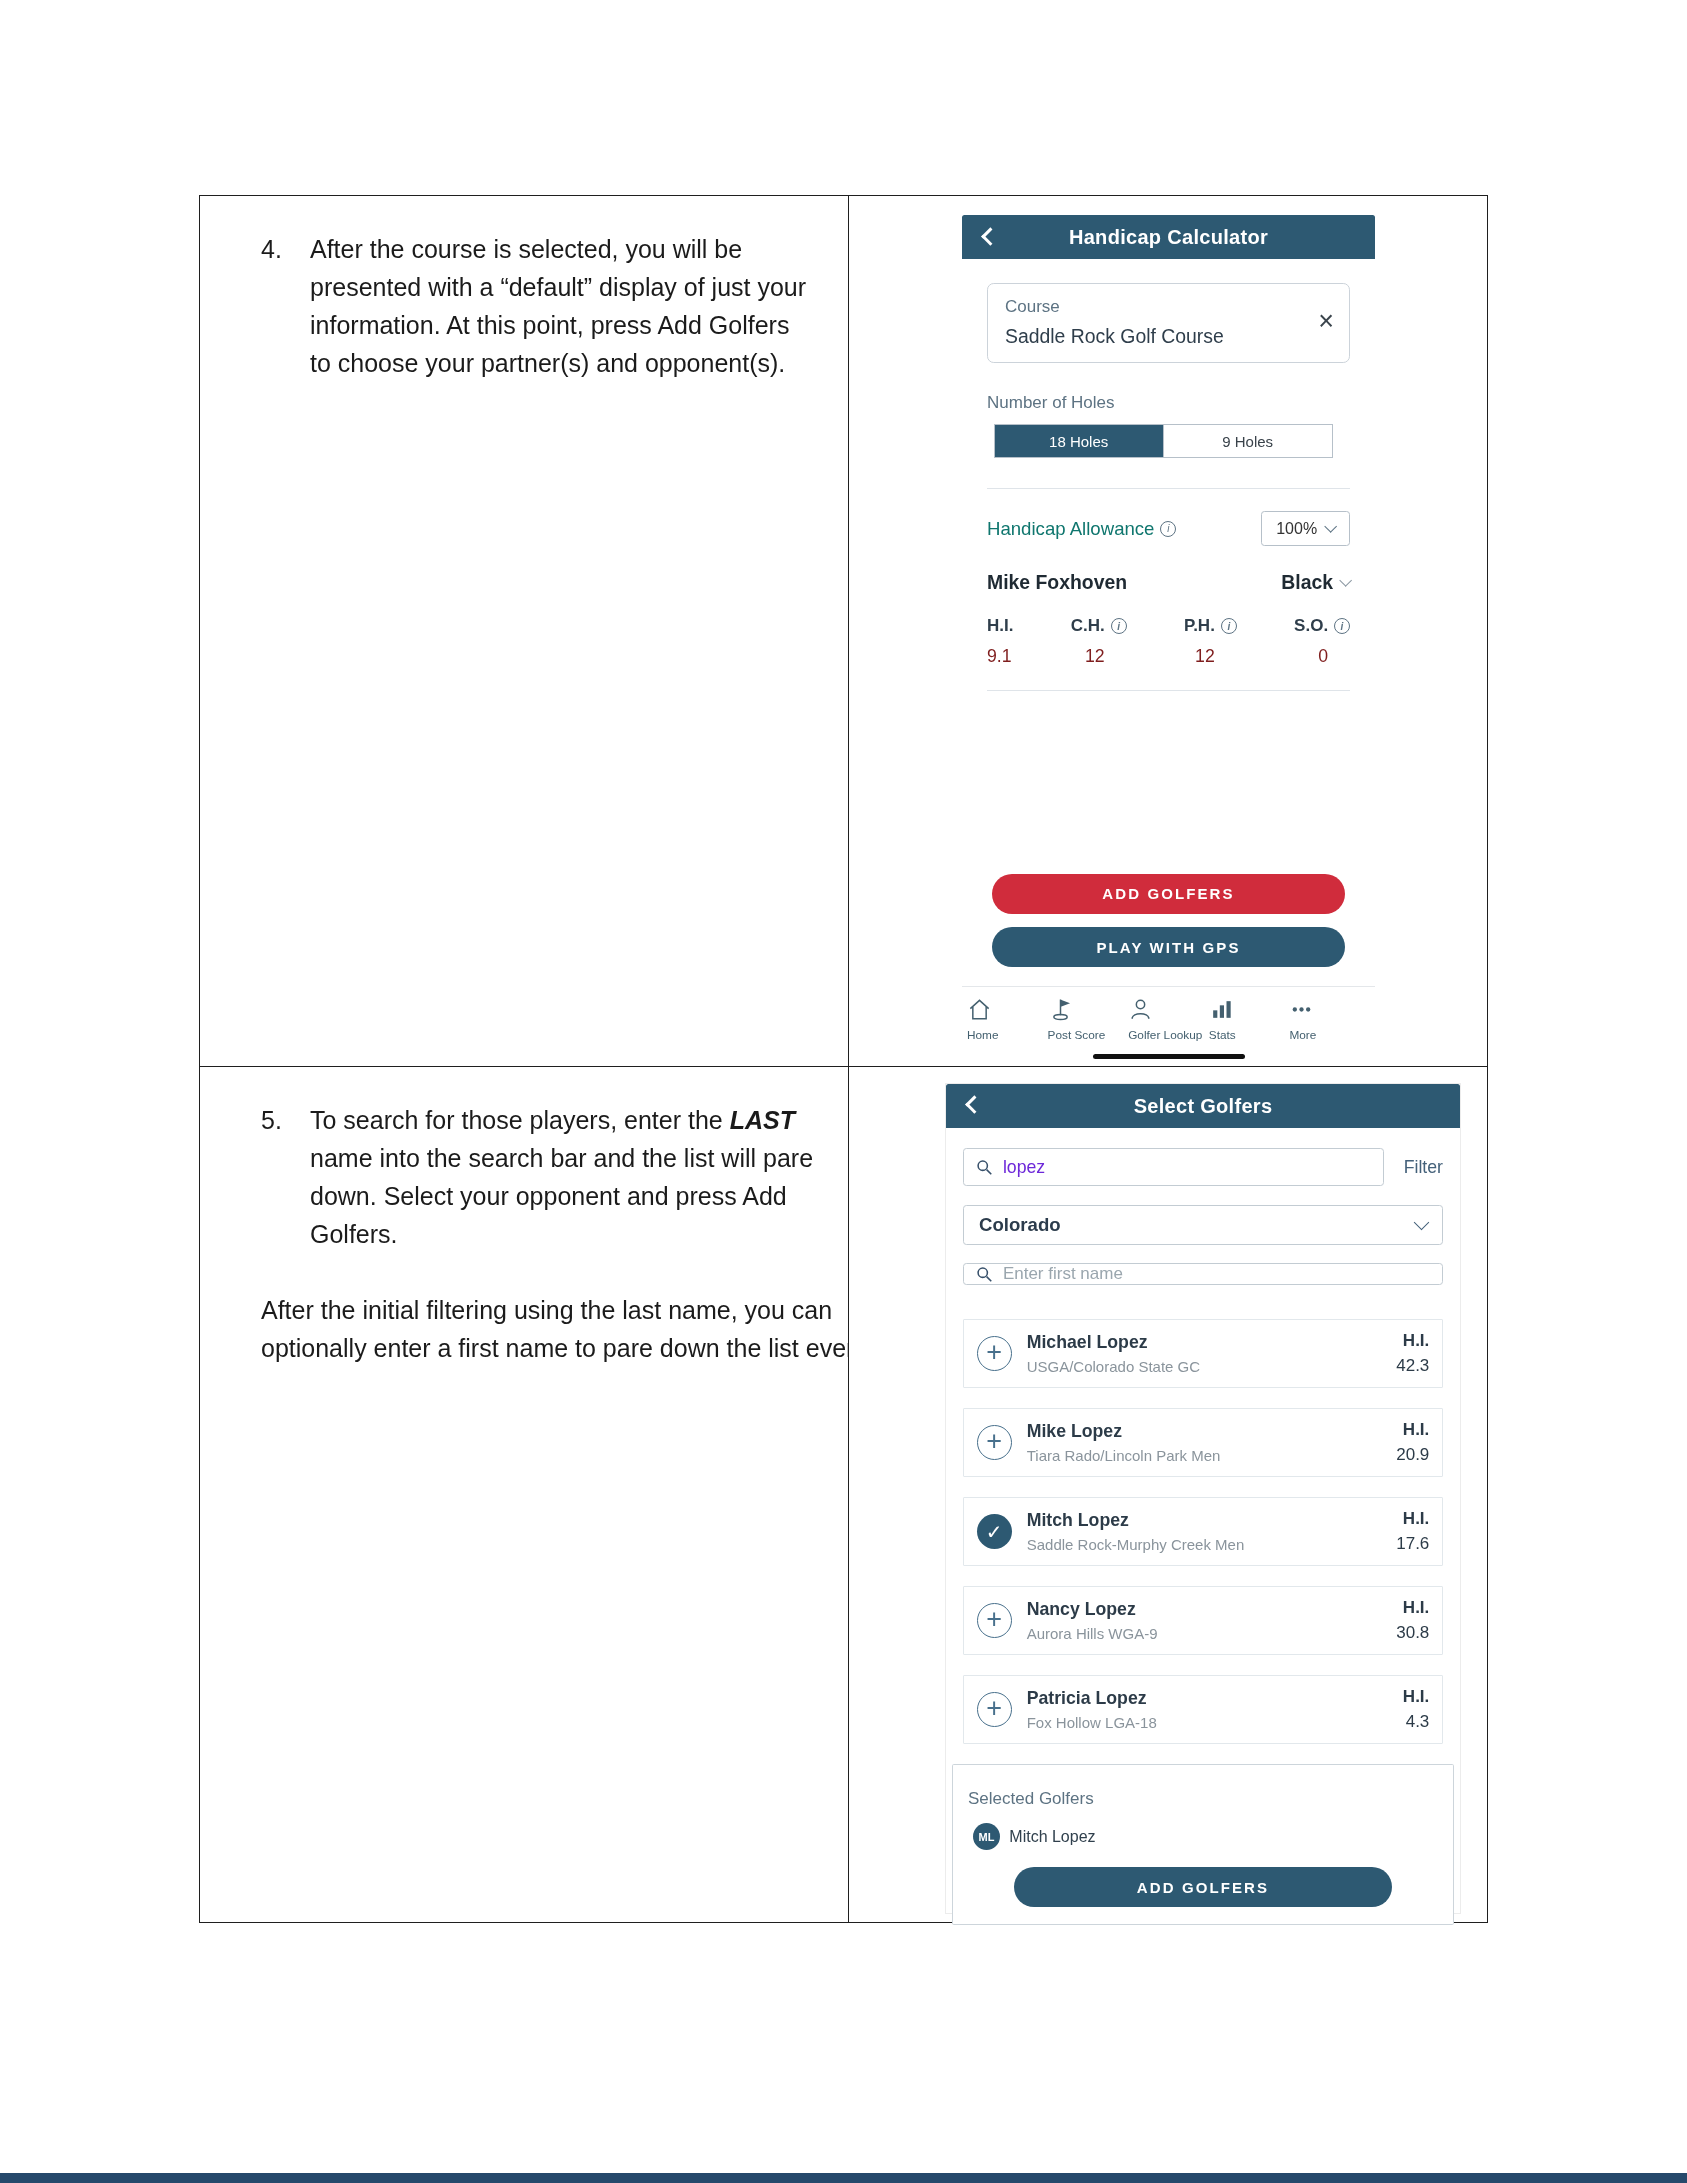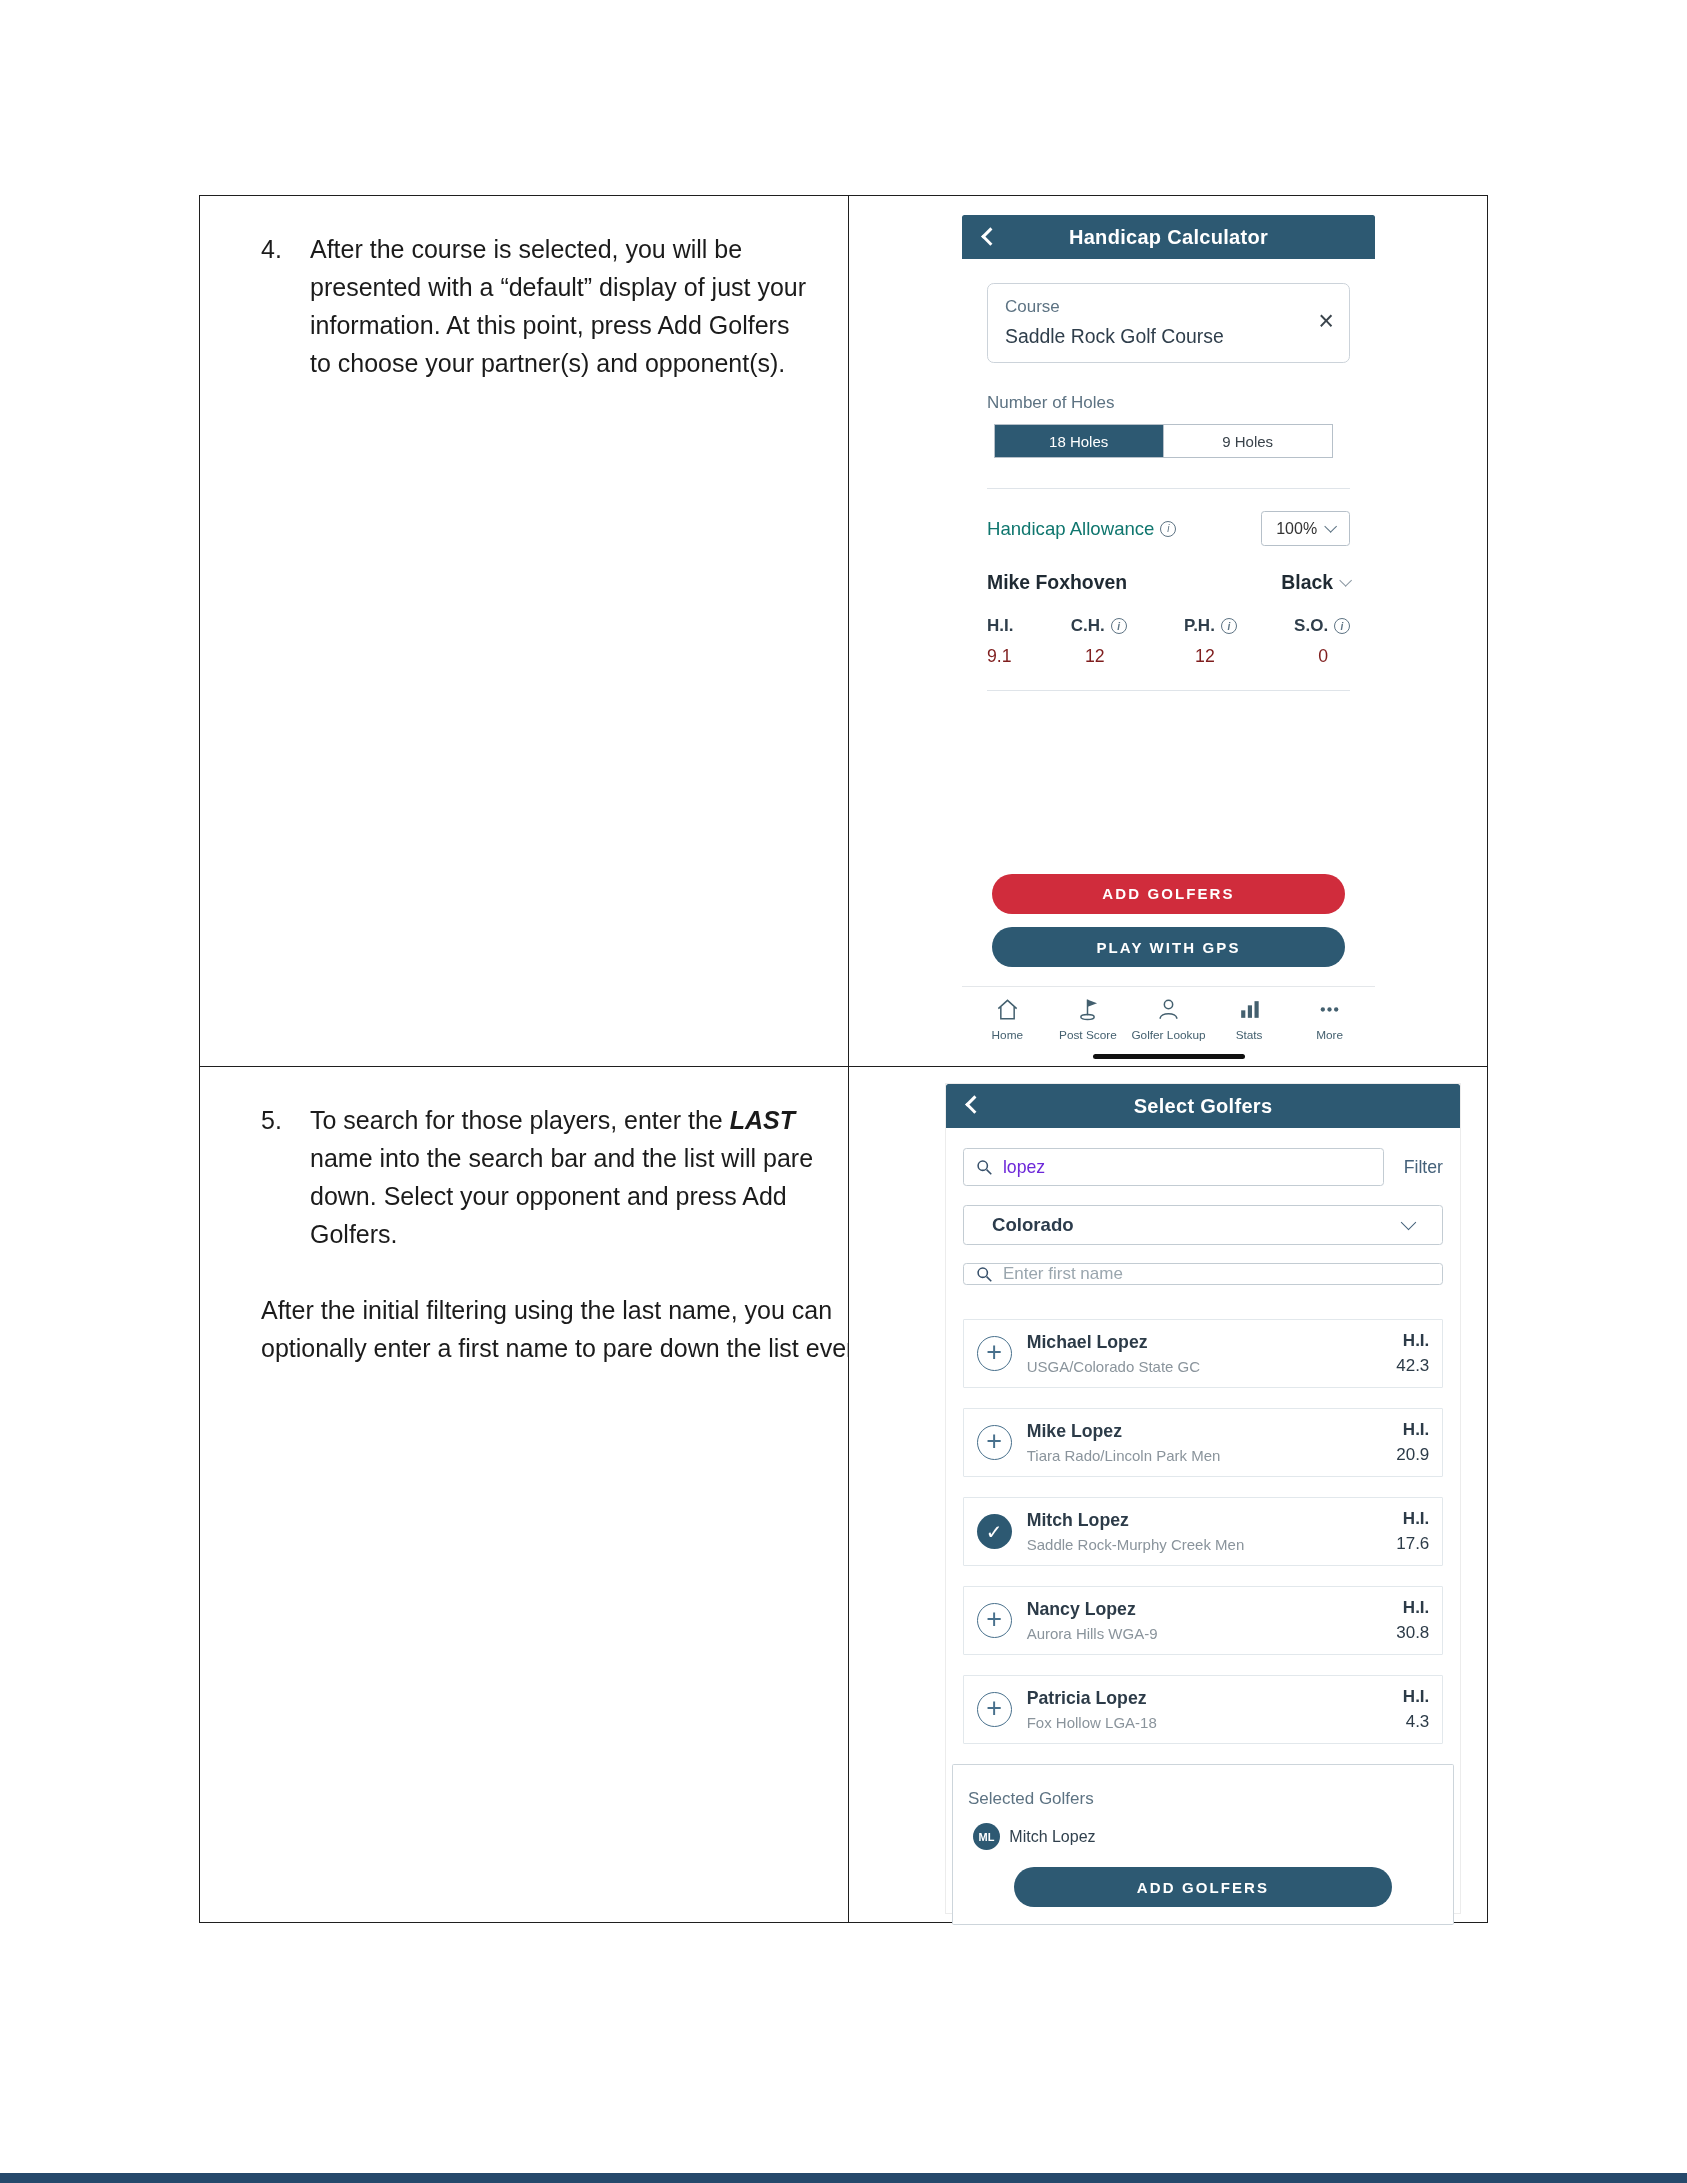--- a/index.html
+++ b/index.html
@@ -86,38 +86,38 @@
   .stats-row { margin-top:22px; display:flex; justify-content:space-between; padding-bottom:23.6px; border-bottom:0.8px solid #dfe4e9; }
   .stat-col { display:flex; flex-direction:column; }
   .stat-col .stat-label { font-size:17px; font-weight:bold; color:#2f3e4b; display:flex; align-items:center; }
   .stat-col.right { align-items:flex-end; text-align:right; }
   .stat-value { margin-top:9.3px; font-size:17.7px; color:#7f1d1d; }
   .stat-col.right .stat-value { padding-right:22px; }
   .p1-spacer { flex:1; }
   .btn-red { background:#d02c3c; width:353px; margin:0 auto; }
   .btn-navy { background:#2d5972; width:353px; margin:13.5px auto 18.6px; }
   .bottom-nav { border-top:0.8px solid #e4e7ea; display:flex; padding:10px 5px 3.4px; flex-shrink:0; }
-  .nav-item { flex:1; display:flex; flex-direction:column; align-items:center; gap:5.9px; color:#44606f; }
+  .nav-item { flex:1; display:flex; flex-direction:column; align-items:flex-start; gap:5.9px; color:#44606f; }
   .nav-label { font-size:11.8px; color:#44606f; white-space:nowrap; }
   .home-indicator { width:152px; height:5.9px; background:#101010; border-radius:3.4px; margin:8.4px auto 5px; flex-shrink:0; }
 
   
   .phone2 { position:absolute; left:96px; top:16px; width:516px; height:831px; border:0.8px solid #ececec; }
   .p2-body { flex:1; display:flex; flex-direction:column; padding:0 17px; }
   .search-row { margin-top:20px; display:flex; align-items:center; }
   .search-box {
     flex:1; height:38px; border:0.8px solid #c3ccd3; border-radius:3.4px;
     display:flex; align-items:center; padding:0 11px; gap:9.3px; background:#fff;
   }
   .search-text { font-size:17.7px; color:#6d28d9; }
   .placeholder-text { font-size:17px; color:#9aa6ae; }
   .filter-label { margin-left:20px; font-size:17.7px; color:#44617a; }
   .state-select {
     margin-top:18.6px; height:40px; border:0.8px solid #c3ccd3; border-radius:3.4px;
-    display:flex; align-items:center; justify-content:space-between; padding:0 28px;
+    display:flex; align-items:center; justify-content:space-between; padding:0 15px;
   }
   .state-value { font-size:18.6px; font-weight:bold; color:#2c3c4c; }
   .state-select .chev-down { color:#44617a; width:11px; height:11px; }
   .firstname-box { margin-top:18.6px; }
   .golfer-list { margin-top:34px; }
   .golfer-card {
     border:0.8px solid #e2e8ec; border-radius:1px; display:flex; align-items:center;
     padding:11px 12.7px; margin-bottom:20px;
   }
   .add-circle {

